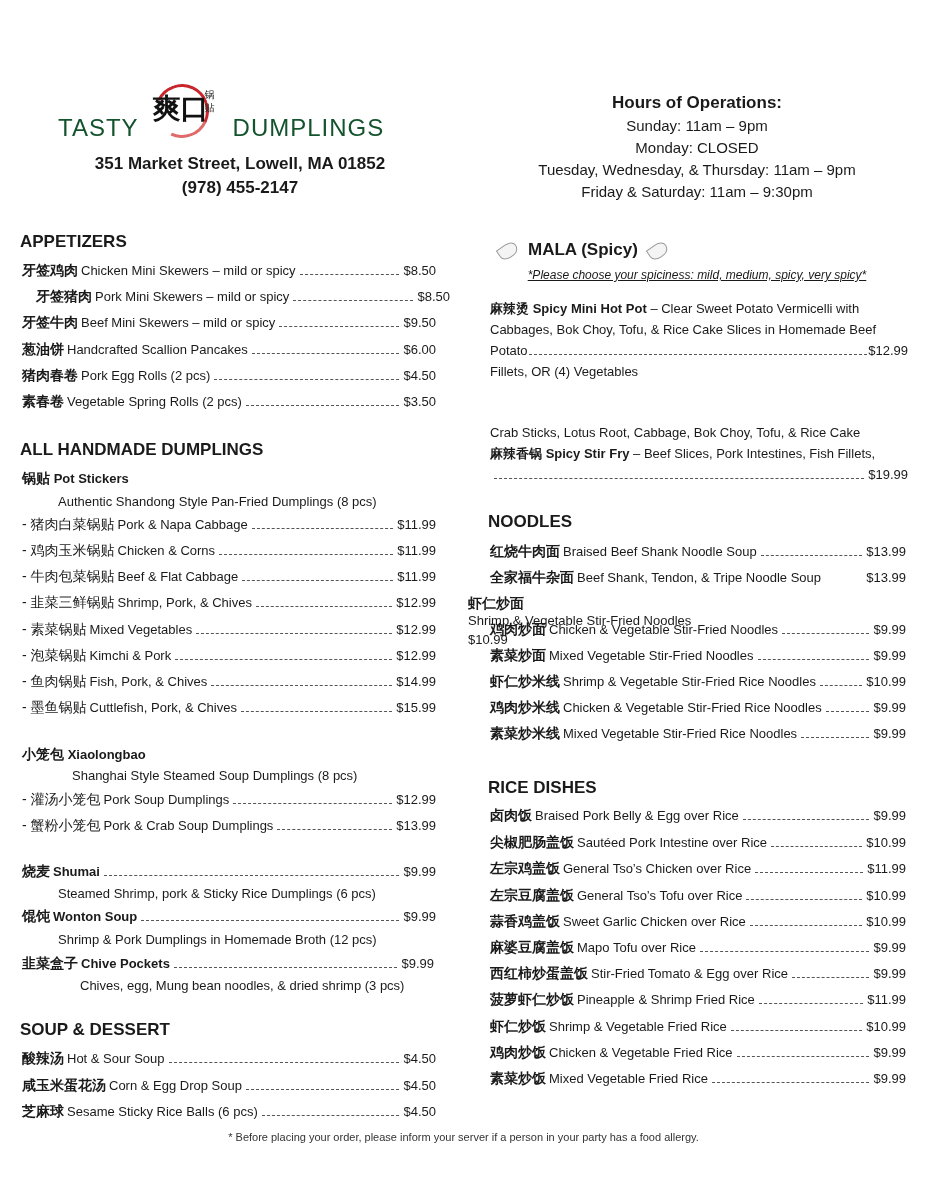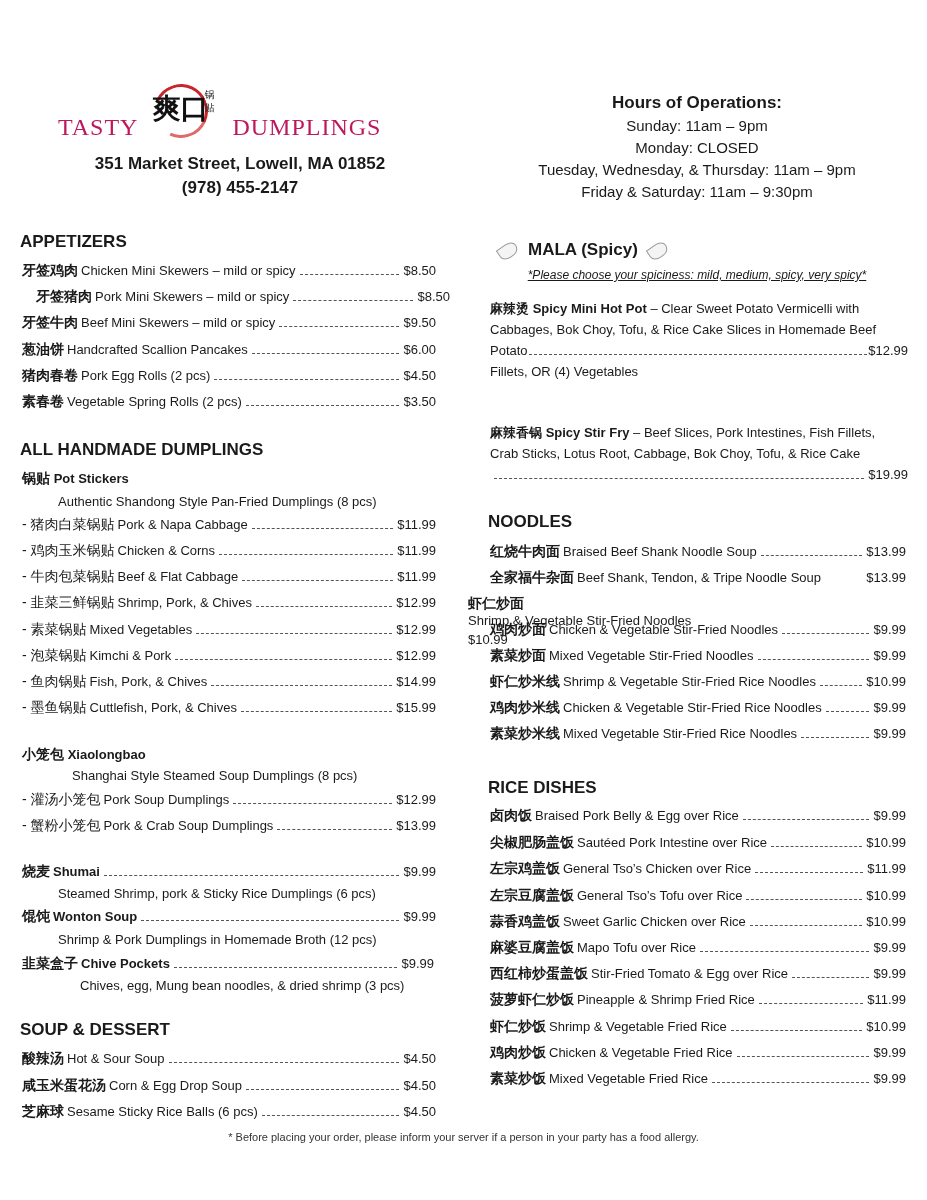--- a/index.html
+++ b/index.html
@@ -1,19 +1,19 @@
 <!DOCTYPE html>
 <html><head>
 <meta charset="utf-8">
 <style>
   html, body { margin:0; padding:0; background:#ffffff; }
   body { width:927px; height:1200px; position:relative; overflow:hidden; color:#1a1a1a;
          font-family:"Liberation Sans", "DejaVu Sans", sans-serif; }
   .logo { position:absolute; left:58px; top:80px; width:360px; height:55px; display:flex; align-items:center; }
-  .logo .word { font-family:Liberation Serif, serif; font-size:24px; letter-spacing:1px; color:#be185d;margin-top:40px; }
+  .logo .word { font-family:Liberation Sans, sans-serif; font-size:24px; letter-spacing:1px; color:#14532d;margin-top:40px; }
   .logo .mark { position:relative; width:82px; height:55px; margin:0 6px; }
   .logo .ring { position:absolute; left:10px; top:4px; width:48px; height:48px; border-radius:50%;
                 border:3px solid #c8262c; border-left-color:transparent; border-bottom-color:#e06a6a; transform:rotate(-20deg); }
   .logo .glyph { position:absolute; left:8px; top:10px; font-size:28px; font-weight:bold; color:#111; }
   .logo .small { position:absolute; left:60px; top:8px; font-size:10px; line-height:13px; color:#222; width:12px; }
   .addr { position:absolute; left:31px; width:418px; text-align:center; font-weight:bold; font-size:17px; }
   .sec-title { position:absolute; text-align:left; font-weight:bold; font-size:17px; width:418px; }
   .row { position:absolute; display:flex; align-items:baseline; font-size:13px; white-space:nowrap; height:20px; }
   .row .zh { font-weight:bold; font-size:14px; margin-right:3px; }
   .row .zh.light { font-weight:normal; }
@@ -210,22 +210,22 @@
   <div>Cabbages, Bok Choy, Tofu, &amp; Rice Cake Slices in Homemade Beef</div>
   <div style="display:flex;align-items:baseline;">
       <span>Potato</span>
       <span style="flex:1;border-bottom:1px dashed #555;margin:0 1px 4px 1px;"></span>
       <span>$12.99</span>
     </div>
   <div>Fillets, OR (4) Vegetables</div>
 </div>
 
 <div class="para" style="left:490px;top:422px;">
+  <div>Crab Sticks, Lotus Root, Cabbage, Bok Choy, Tofu, &amp; Rice Cake</div>
   <div><b>麻辣香锅</b> <b>Spicy Stir Fry</b> <span>– Beef Slices, Pork Intestines, Fish Fillets,</span></div>
-  <div>Crab Sticks, Lotus Root, Cabbage, Bok Choy, Tofu, &amp; Rice Cake</div>
   <div style="display:flex;align-items:baseline;">
       <span style="flex:1;border-bottom:1px dashed #555;margin:0 4px 4px 4px;"></span>
       <span>$19.99</span>
     </div>
 </div>
 
 <div class="sec-title" style="left:488px;top:512px;">NOODLES</div>
 <div class="row" style="left:490px;width:416px;top:543px;">
     <span class="zh">红烧牛肉面</span>
     <span class="en">Braised Beef Shank Noodle Soup</span>

